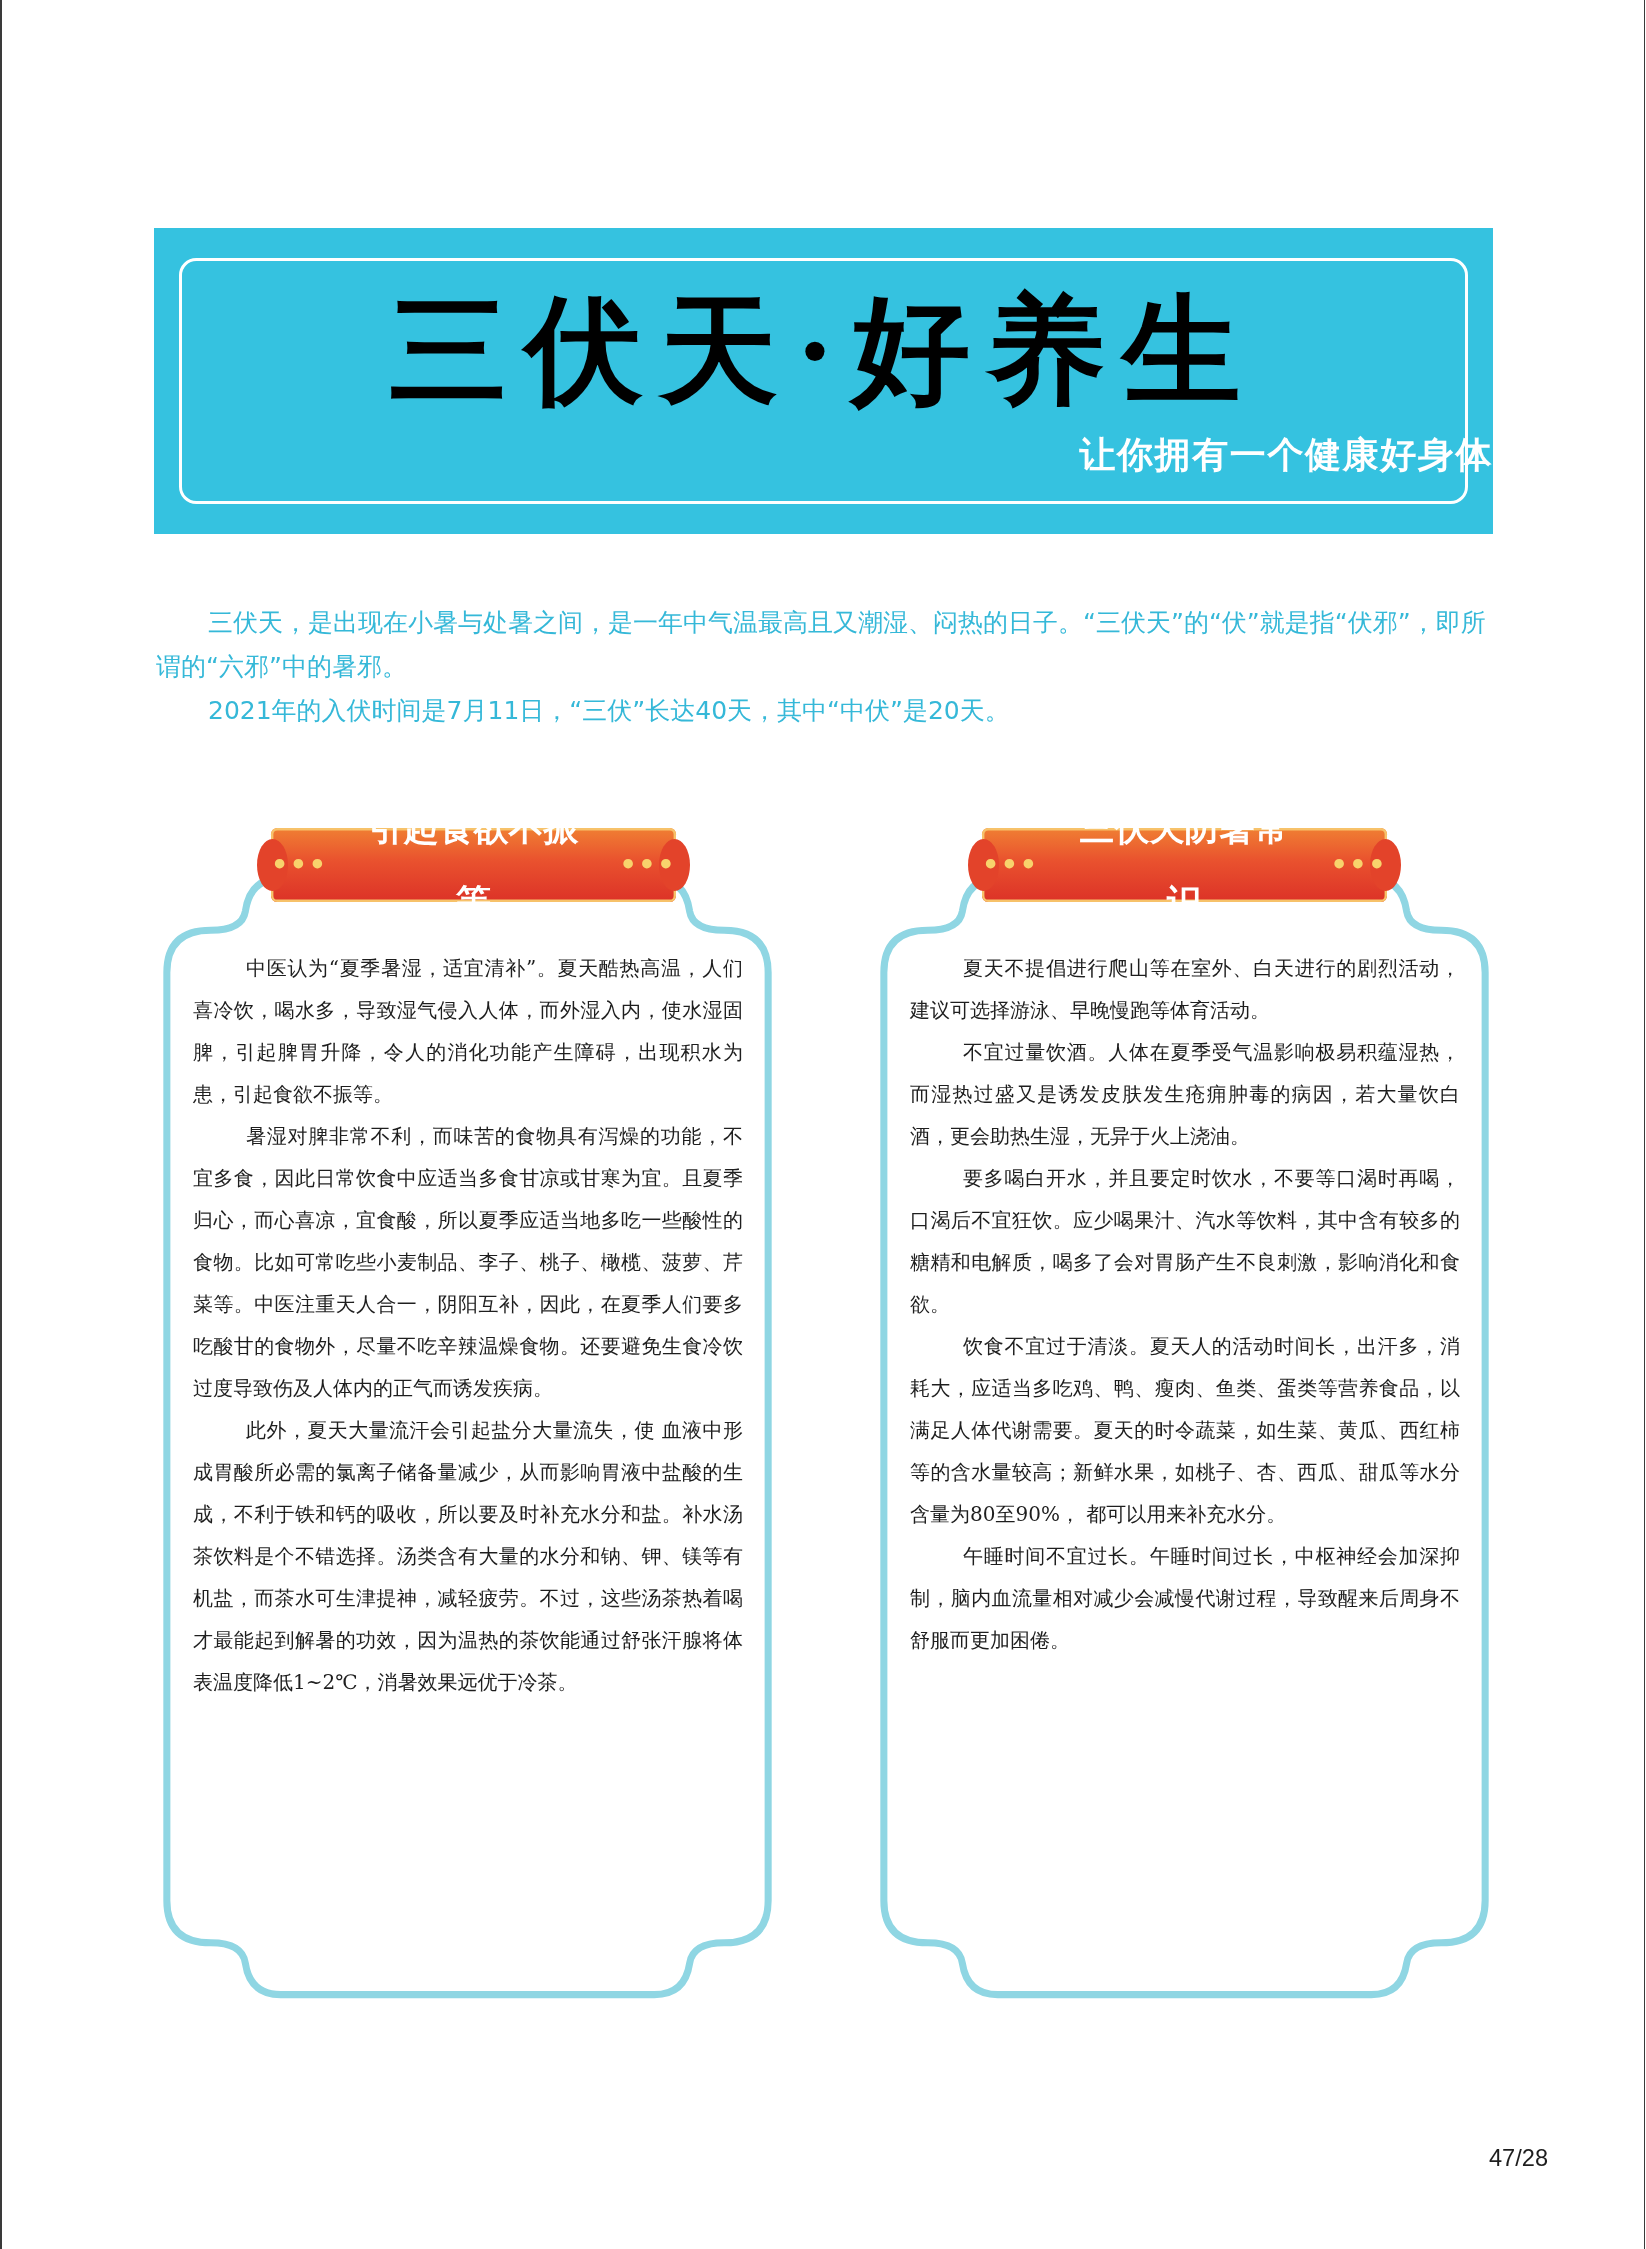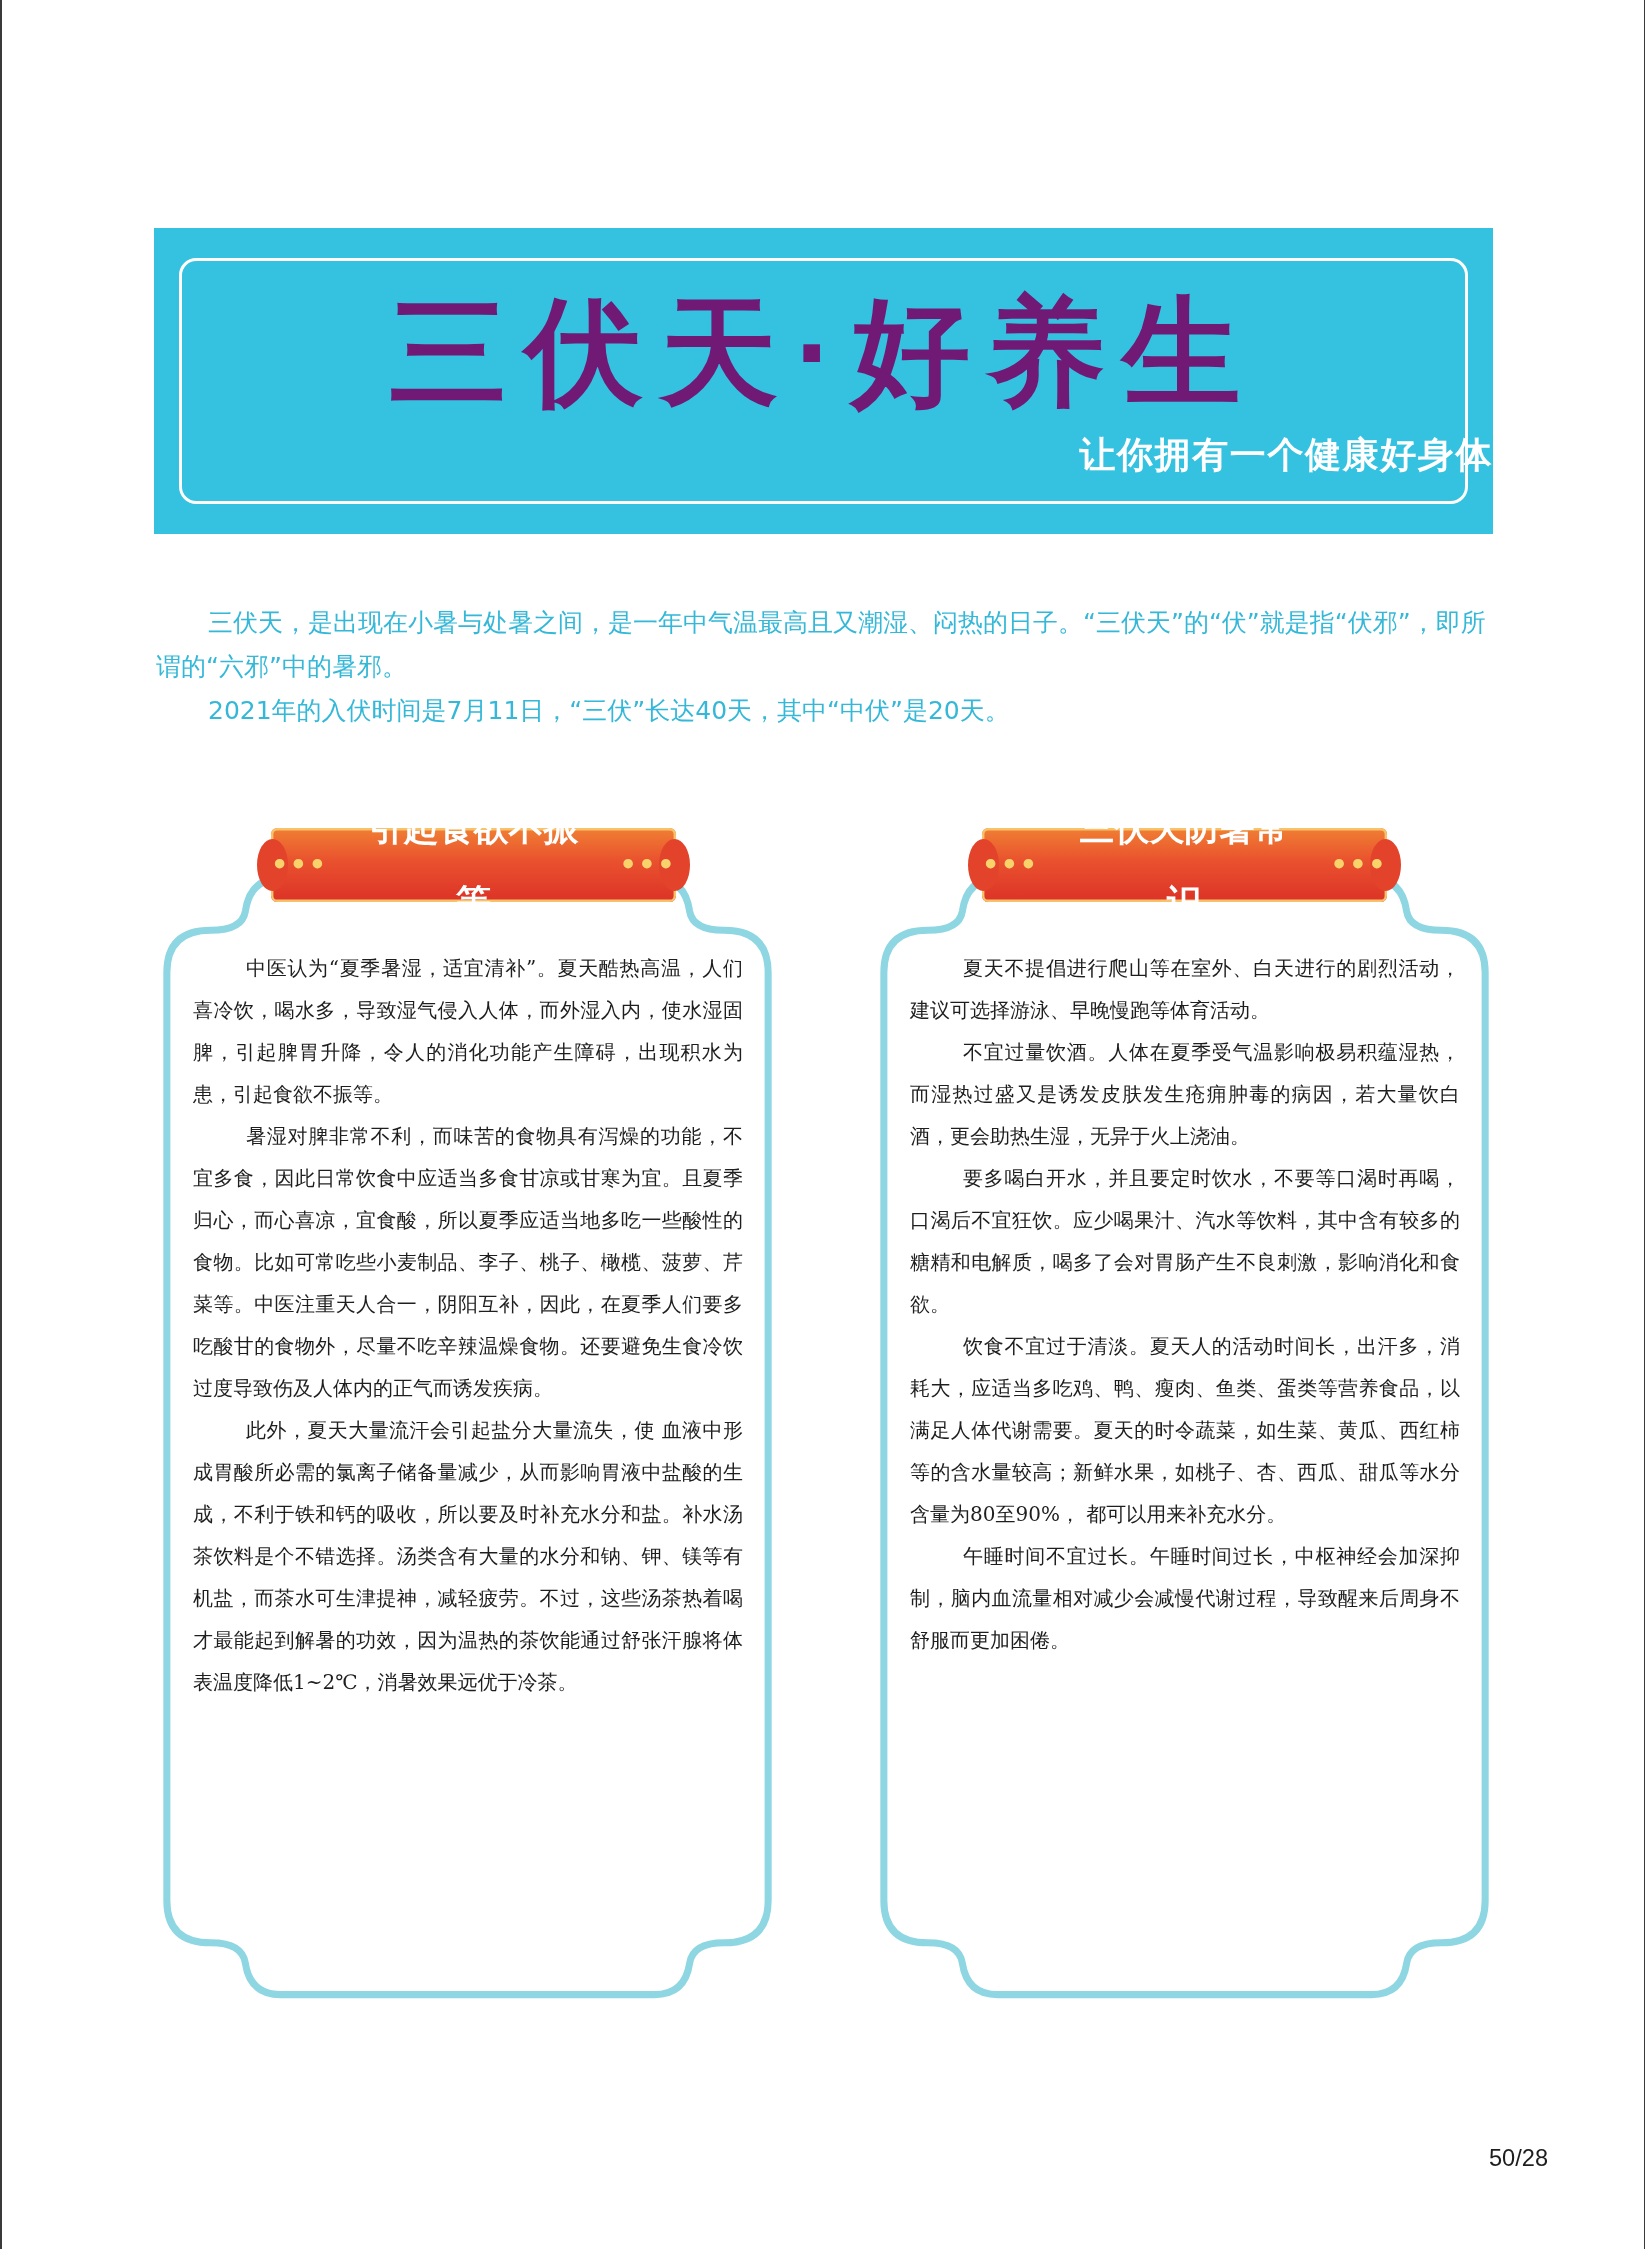--- a/index.html
+++ b/index.html
@@ -16,22 +16,22 @@
     position: absolute; left: 154px; top: 228px; width: 1339px; height: 306px;
     background: #35c2e0;
   }
   .banner-frame {
     position: absolute; left: 25px; top: 30px; right: 25px; bottom: 30px;
     border: 3.1px solid #ffffff;
     border-radius: 17.3px;
   }
   .banner-title {
     position: absolute; left: 0; right: 0; top: 57px;
-    text-align: center; color: #701a75;
-    font-family: Liberation Sans, sans-serif; font-weight: bold;
+    text-align: center; color: #000000;
+    font-family: Liberation Serif, serif; font-weight: bold;
     font-size: 118px; letter-spacing: 17.3px; line-height: 134px;
   }
   .banner-subtitle {
     position: absolute; left: 0; right: 0; top: 195px;
     text-align: right; color: #ffffff;
     font-family: "DejaVu Sans", sans-serif; font-weight: bold;
     font-size: 36px; letter-spacing: 1.6px; line-height: 63px;
   }
 
   
@@ -129,14 +129,14 @@
   </div>
   <div class="card-body">
     <p>夏天不提倡进行爬山等在室外、白天进行的剧烈活动，建议可选择游泳、早晚慢跑等体育活动。</p>
     <p>不宜过量饮酒。人体在夏季受气温影响极易积蕴湿热，而湿热过盛又是诱发皮肤发生疮痈肿毒的病因，若大量饮白酒，更会助热生湿，无异于火上浇油。</p>
     <p>要多喝白开水，并且要定时饮水，不要等口渴时再喝，口渴后不宜狂饮。应少喝果汁、汽水等饮料，其中含有较多的糖精和电解质，喝多了会对胃肠产生不良刺激，影响消化和食欲。</p>
     <p>饮食不宜过于清淡。夏天人的活动时间长，出汗多，消耗大，应适当多吃鸡、鸭、瘦肉、鱼类、蛋类等营养食品，以满足人体代谢需要。夏天的时令蔬菜，如生菜、黄瓜、西红柿等的含水量较高；新鲜水果，如桃子、杏、西瓜、甜瓜等水分含量为80至90%， 都可以用来补充水分。</p>
     <p>午睡时间不宜过长。午睡时间过长，中枢神经会加深抑制，脑内血流量相对减少会减慢代谢过程，导致醒来后周身不舒服而更加困倦。</p>
   </div>
 </section>
 
-<div class="page-number">50/28</div>
+<div class="page-number">47/28</div>
 
 
 </body></html>

